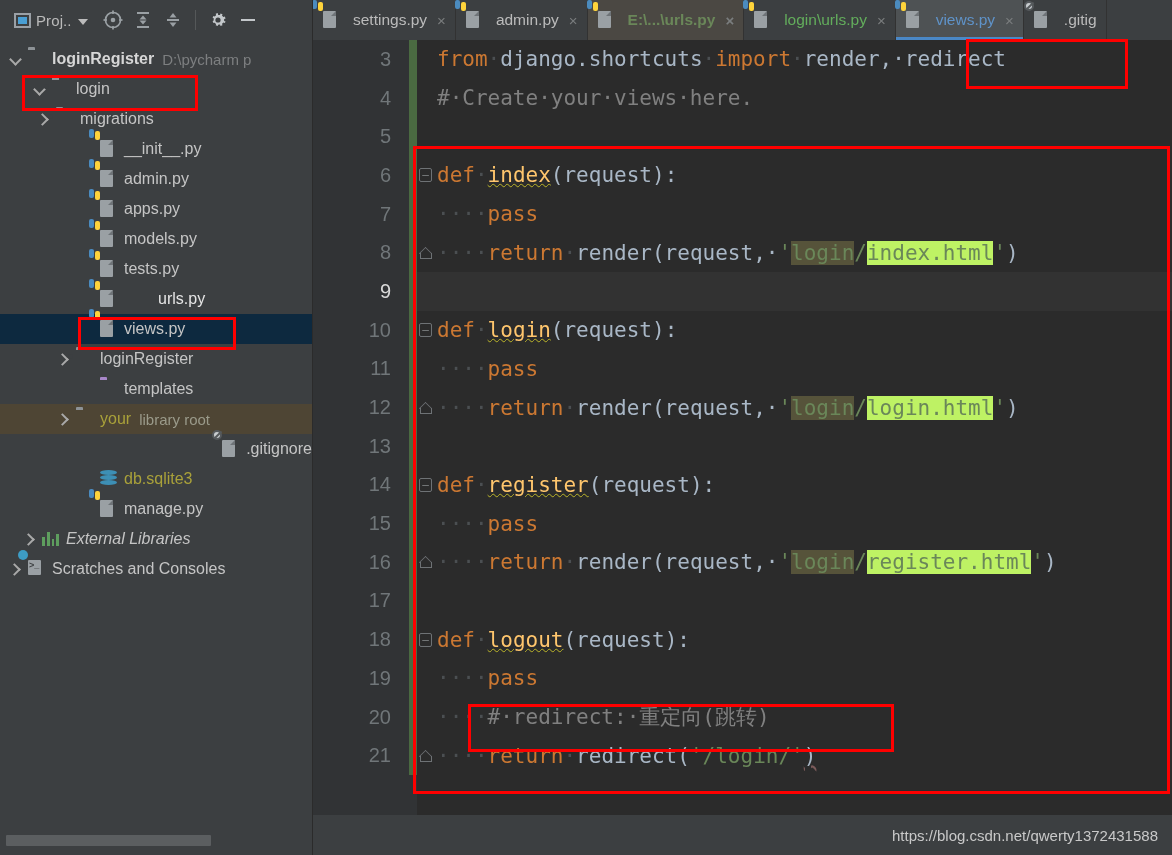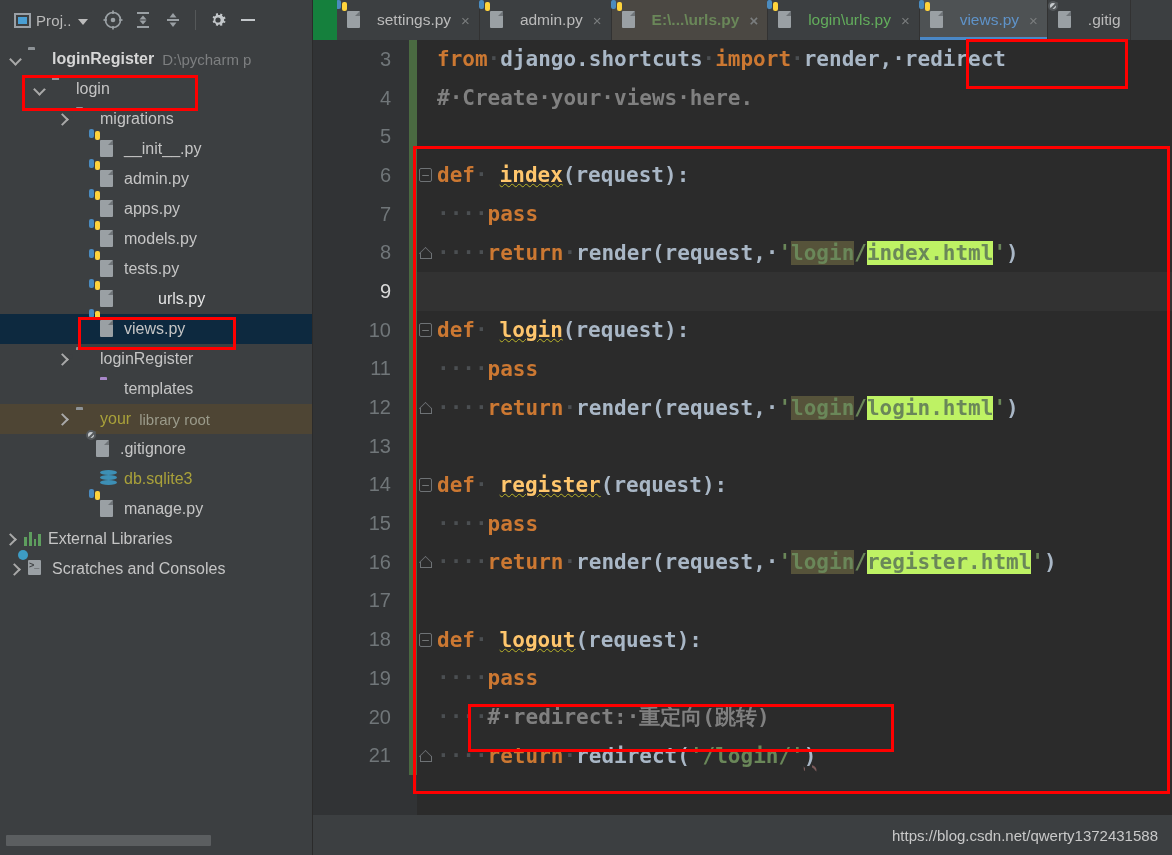--- a/index.html
+++ b/index.html
@@ -5,21 +5,21 @@
   * { box-sizing: border-box; margin: 0; padding: 0; }
   html, body {
     width: 1172px; height: 855px;
     background: #3c3f41;
     font-family: "Liberation Sans", sans-serif;
     overflow: hidden;
   }
   #app { position: relative; width: 1172px; height: 855px; display: flex; flex-direction: column; }
 
   
-  .top-strip { display: flex; height: 40px; flex: 0 0 40px; background: #15803d; gap: 24px; }
+  .top-strip { display: flex; height: 40px; flex: 0 0 40px; background: #ffffff; }
 
   
   .proj-toolbar {
     width: 313px; flex: 0 0 313px;
     display: flex; align-items: center;
     padding-left: 14px;
     background: #3c3f41;
     border-right: 1px solid #2b2b2b;
   }
   .proj-label { display: flex; align-items: center; gap: 5px; margin-right: 10px; }
@@ -150,26 +150,26 @@
   .fold-col .fm.top { border-radius: 2px; }
   .fold-col .fm.end { border:none; }
   .fold-col .fm.end::before {
     content:""; position:absolute; left:1px; top:2px; width:10px; height:10px;
     border-left:1px solid #6e7275; border-top:1px solid #6e7275; transform: rotate(45deg) scale(.85);
   }
   .fold-col .fm.end::after {
     content:""; position:absolute; left:1px; top:7px; width:10px; height:5px;
     border-left:1px solid #6e7275; border-right:1px solid #6e7275; border-bottom:1px solid #6e7275;
   }
-  .code { flex: 1; padding-left: 2px; font-weight: bold; }
+  .code { flex: 1; padding-left: 2px; }
   .cur-line-bg { position:absolute; left:104px; right:0; height:38.7px; background:#323232; }
 
   
   .kw   { color: #cc7832; }
-  .fn   { color: #ffc66d; margin-left: 12px; }
+  .fn   { color: #ffc66d; }
   .id   { color: #a9b7c6; }
   .cmt  { color: #808080; }
   .str  { color: #6a8759; }
   .hl1  { background: #56533a; }
   .hl2  { background: #bef264; }
   .dot  { color: #4b4f52; }
   .wavy { text-decoration: underline; text-decoration-style: wavy; text-decoration-color: #bbb529; text-decoration-thickness: 1px; }
   .wavy-red { text-decoration: underline; text-decoration-style: wavy; text-decoration-color: #7a5a5a; }
   .caret { display:inline-block; width:2px; height:26px; background:#d0d0d0; vertical-align:middle; }
 
@@ -301,21 +301,21 @@
             <span class="arrow open" style="margin-right: 6px;"></span>
             <span class="ico"><span class="fold"></span></span>
             <span class="lbl bold">loginRegister</span>
             <span class="sub">D:\pycharm p</span>
           </div>
           <div class="row" style="padding-left: 32px;">
             <span class="arrow open" style="margin-right: 6px;"></span>
             <span class="ico"><span class="fold src"></span></span>
             <span class="lbl">login</span>
           </div>
-          <div class="row" style="padding-left: 56px;">
+          <div class="row" style="padding-left: 36px;">
             <span class="arrow closed" style="margin-right: 6px;"></span>
             <span class="ico"><span class="fold src"></span></span>
             <span class="lbl">migrations</span>
           </div>
           <div class="row" style="padding-left: 80px;">
             <span class="arrow " style="margin-right: 6px;"></span>
             <span class="ico"><span class="pyf"><span class="sheet"></span><span class="snake">
                   <i class="b"></i>
                   <i class="y"></i>
                 </span></span></span>
@@ -378,39 +378,39 @@
             <span class="arrow " style="margin-right: 6px;"></span>
             <span class="ico"><span class="fold purple"></span></span>
             <span class="lbl">templates</span>
           </div>
           <div class="row olive" style="padding-left: 56px;">
             <span class="arrow closed" style="margin-right: 6px;"></span>
             <span class="ico"><span class="fold"></span></span>
             <span class="lbl olive">your</span>
             <span class="sub olive">library root</span>
           </div>
-          <div class="row" style="padding-left: 76px;">
+          <div class="row" style="padding-left: 76px; justify-content: flex-end;">
             <span class="arrow " style="margin-right: 6px;"></span>
             <span class="ico"><span class="gitf"><span class="sheet"></span><span class="ban"></span></span></span>
             <span class="lbl">.gitignore</span>
           </div>
           <div class="row" style="padding-left: 80px;">
             <span class="arrow " style="margin-right: 6px;"></span>
             <span class="ico"><span class="dbi"><i></i><i></i><i></i></span></span>
             <span class="lbl olive">db.sqlite3</span>
           </div>
           <div class="row" style="padding-left: 80px;">
             <span class="arrow " style="margin-right: 6px;"></span>
             <span class="ico"><span class="pyf"><span class="sheet"></span><span class="snake">
                   <i class="b"></i>
                   <i class="y"></i>
                 </span></span></span>
             <span class="lbl">manage.py</span>
           </div>
-          <div class="row" style="padding-left: 4px;">
+          <div class="row" style="padding-left: 22px; font-style: italic;">
             <span class="arrow closed" style="margin-right: 6px;"></span>
             <span class="ico">
               <span class="libi">
                 <i style="height:9px"></i>
                 <i style="height:14px"></i>
                 <i style="height:7px"></i>
                 <i style="height:12px"></i>
               </span>
             </span>
             <span class="lbl">External Libraries</span>

